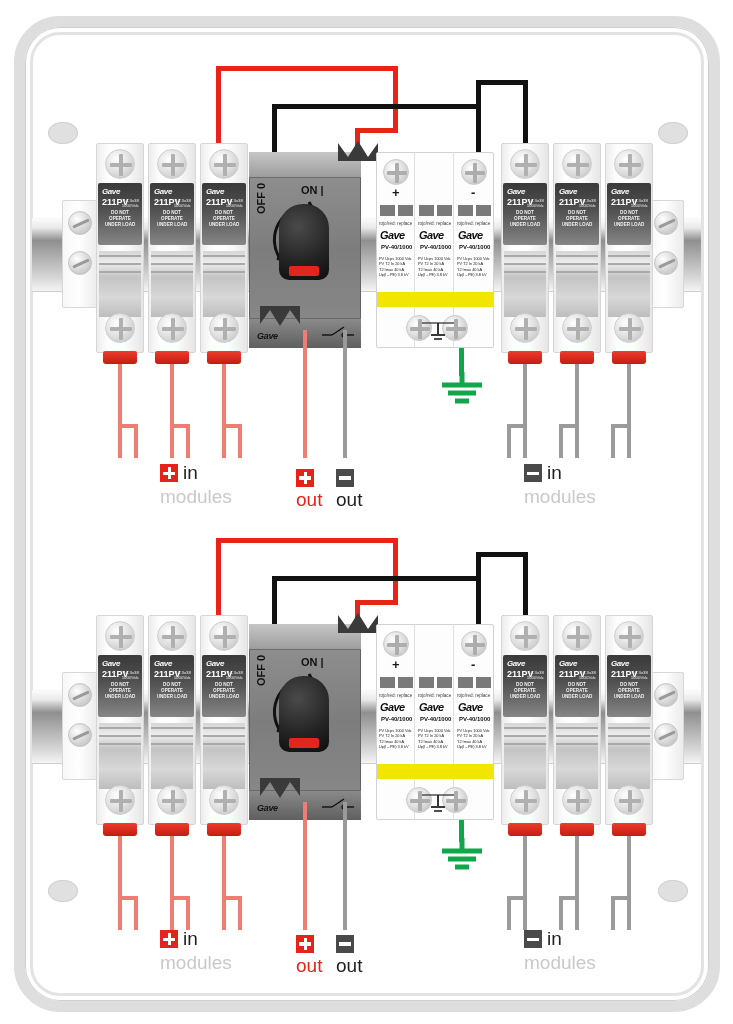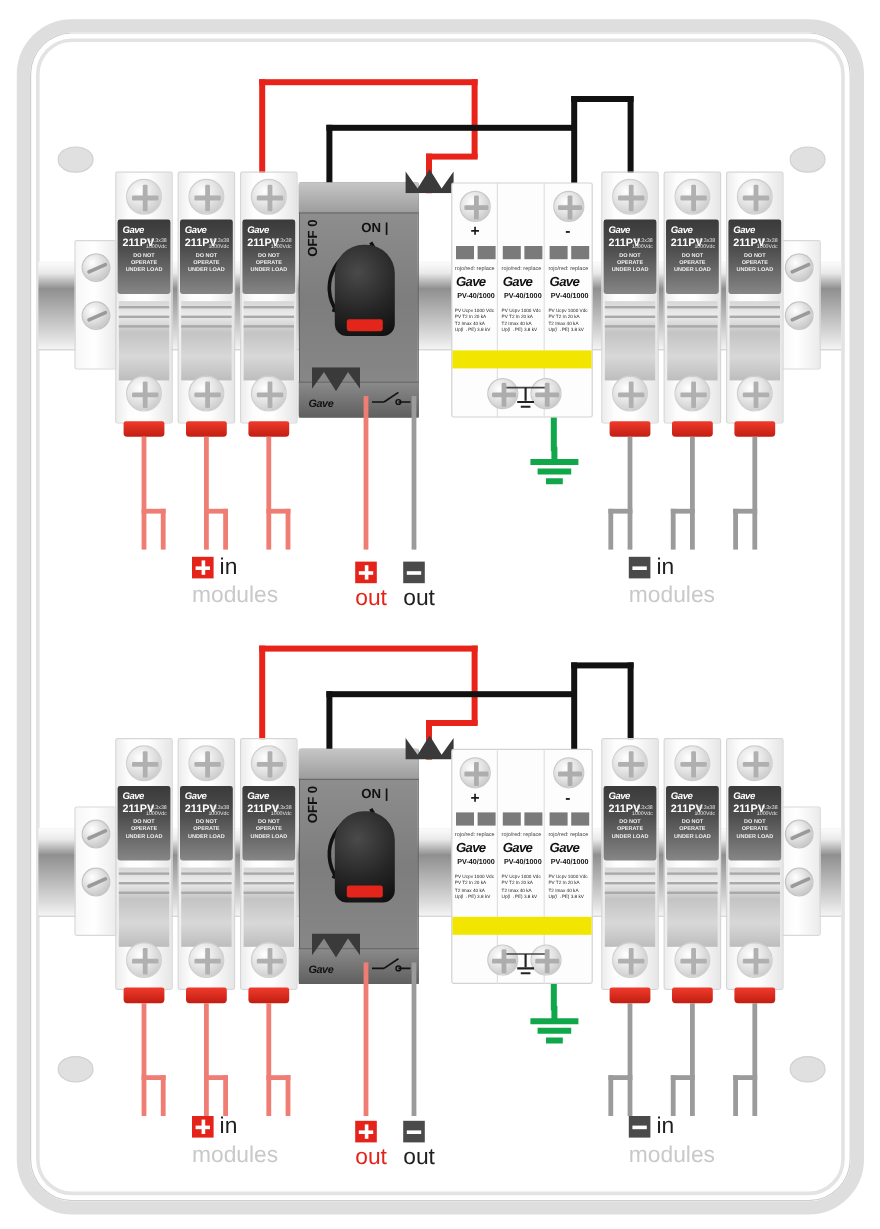--- a/index.html
+++ b/index.html
@@ -98,21 +98,21 @@
   .lbl-rating{
     position:absolute; right:3px; top:15px; font-size:4.4px; color:#e8e8e8;
     text-align:right; line-height:5px;
   }
   .lbl-warn{
     position:absolute; left:3px; top:27px; right:3px; font-size:4.6px;
     color:#f0f0f0; text-align:center; line-height:6px; font-weight:bold;
   }
 
   
-  .switch{ position:absolute; width:100px; height:196px;text-decoration:underline; }
+  .switch{ position:absolute; width:112px; height:196px;text-decoration:underline; }
   .switch .sbody{
     position:absolute; inset:0;
     background:linear-gradient(180deg,#9a9a9a 0%,#8d8d8d 14%,#7d7d7d 50%,#878787 86%,#6f6f6f 100%);
     border:1px solid #636363; border-radius:2px;
   }
   .switch .stopbar{
     position:absolute; left:0; right:0; top:0; height:26px;
     background:linear-gradient(180deg,#c6c6c6,#9d9d9d);
     border-bottom:1px solid #6a6a6a;
   }

